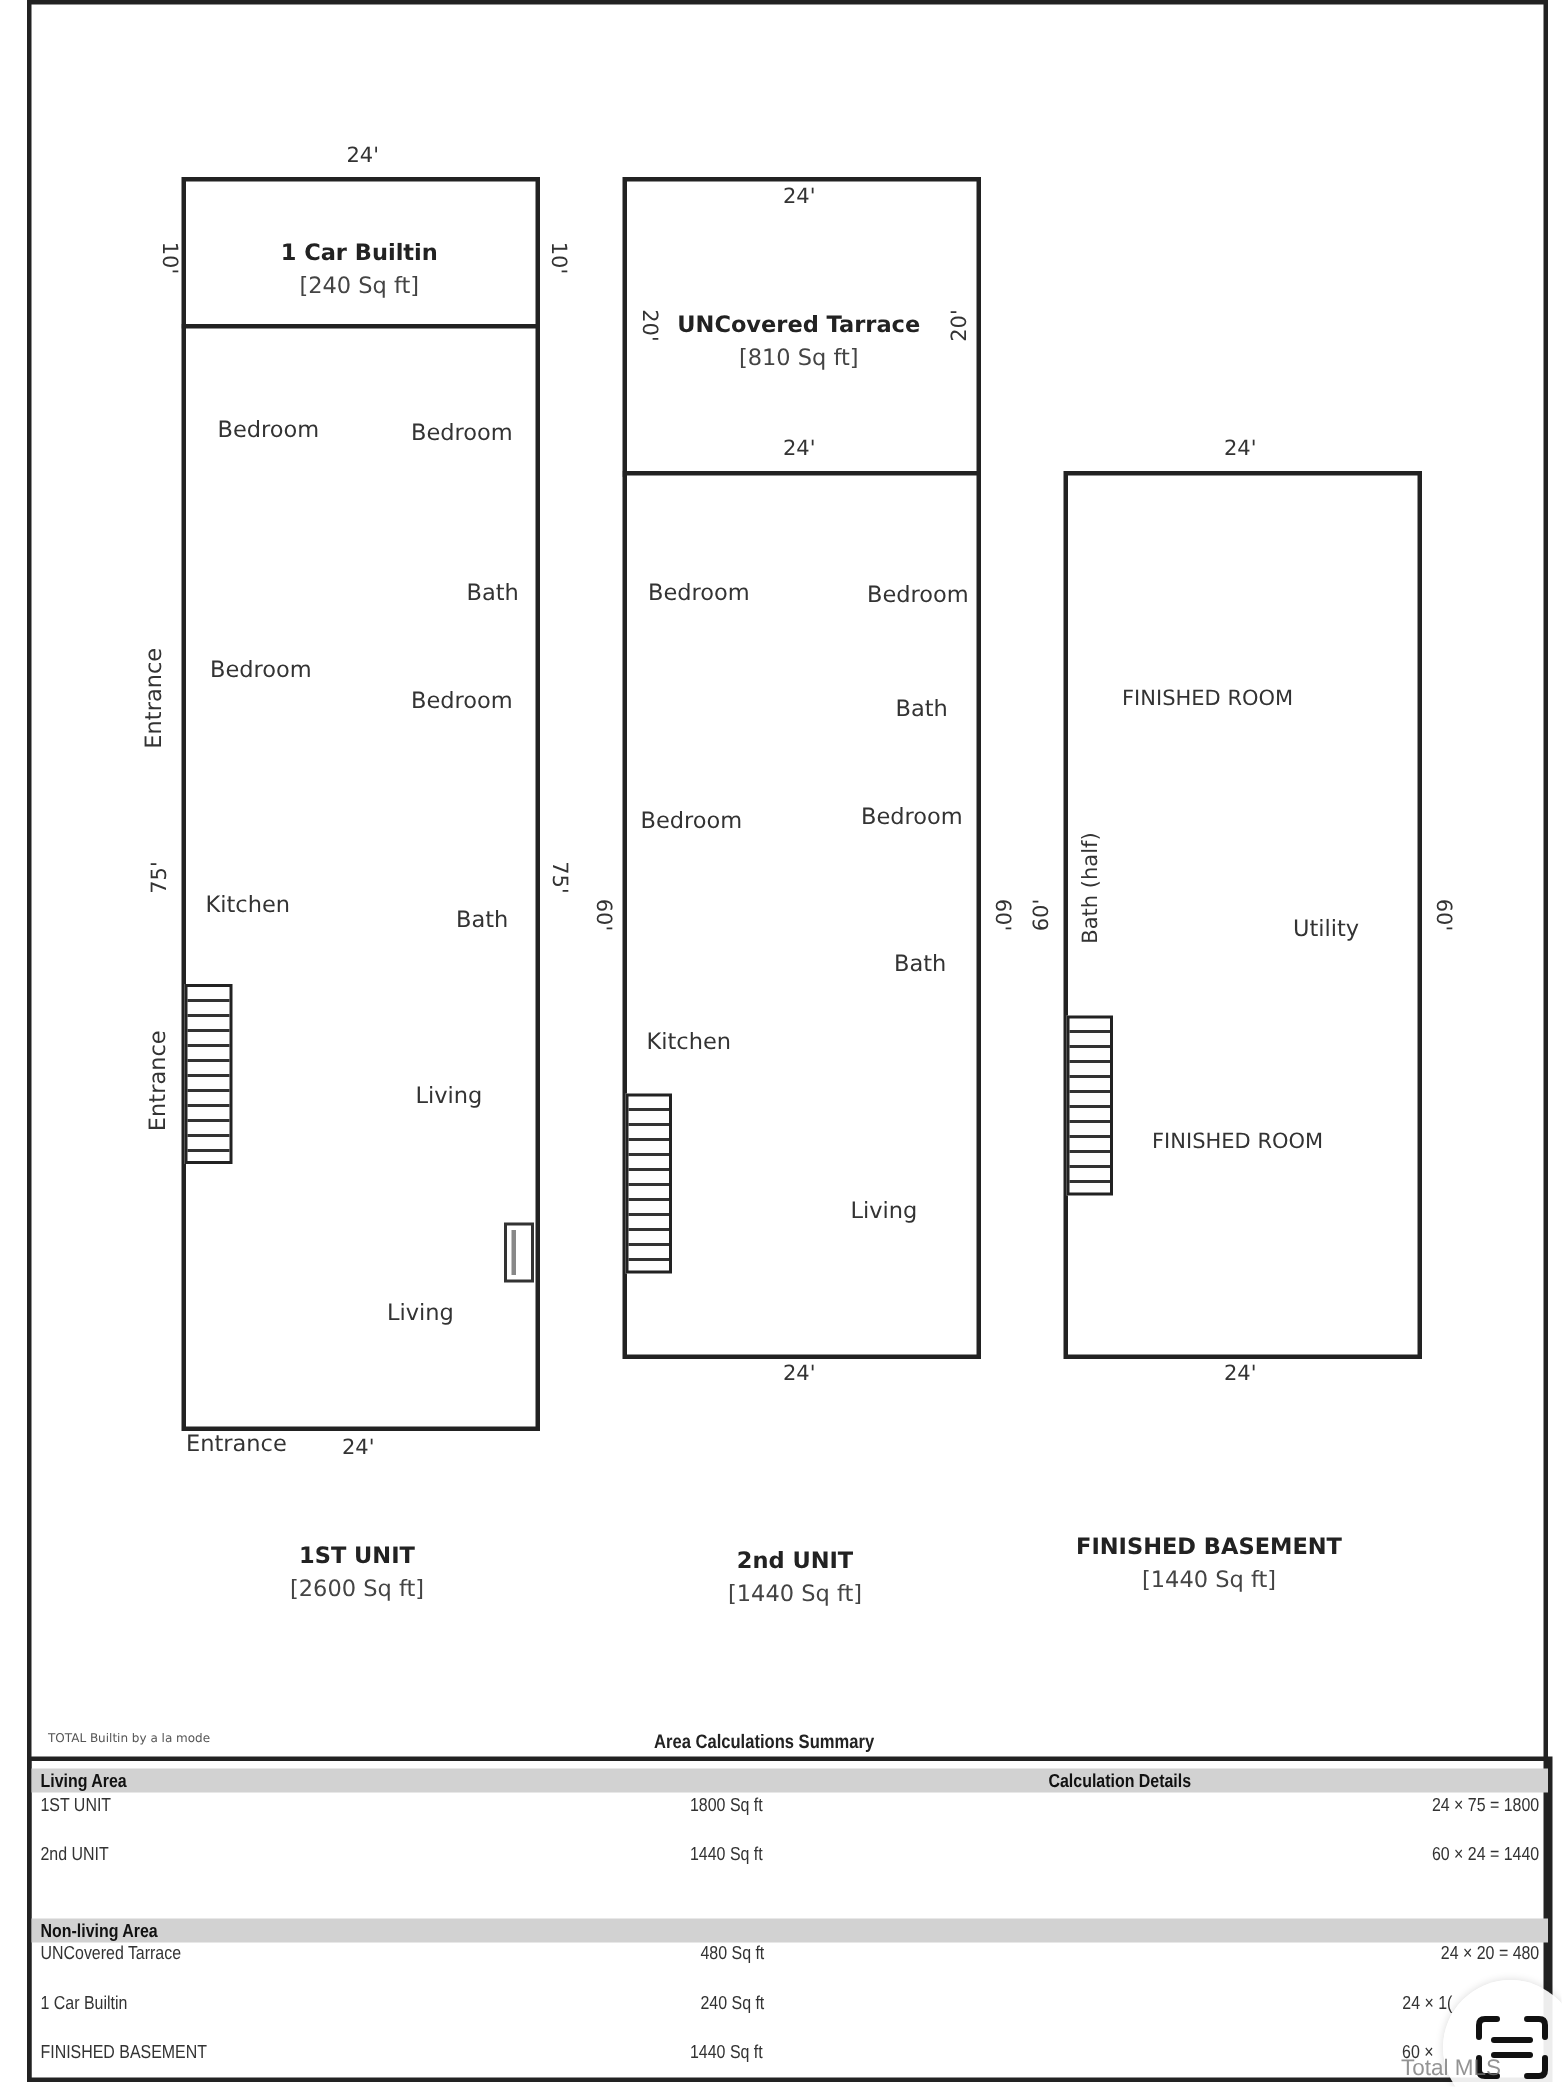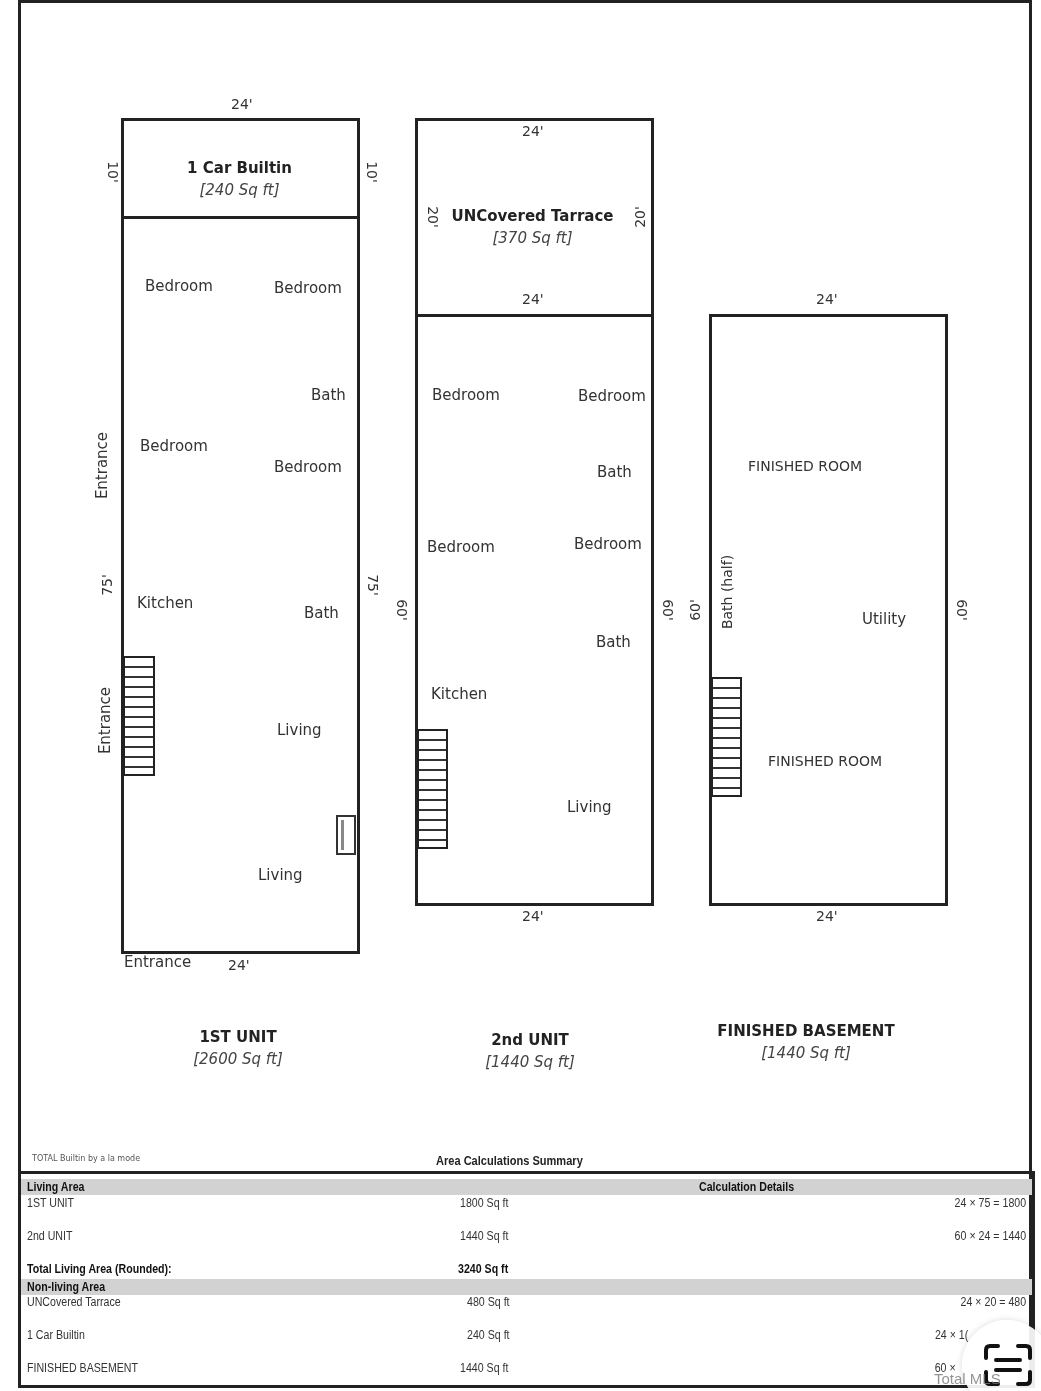--- a/index.html
+++ b/index.html
@@ -8,21 +8,21 @@
   .page-frame { position: absolute; left: 18px; top: 0; width: 1014px; height: 1386px;
                 border-left: 3px solid #222; border-right: 3px solid #222; border-top: 3px solid #222;
                 box-sizing: border-box; }
   .sketch-area { position: absolute; left: 0; top: 0; width: 1041px; height: 1150px; }
   .room { position: absolute; border: 3px solid #222; box-sizing: border-box; background: #fff; }
   .lbl { position: absolute; font-size: 15px; color: #333; white-space: nowrap; line-height: 1; }
   .dim { position: absolute; font-size: 14px; color: #333; white-space: nowrap; line-height: 1; }
   .rot-cw { transform: rotate(90deg); transform-origin: center center; }
   .rot-ccw { transform: rotate(-90deg); transform-origin: center center; }
   .title-b { position: absolute; font-weight: bold; font-size: 15px; color: #222; text-align: center; white-space: nowrap; line-height: 1.45; }
-  .title-b .sub { font-weight: normal; color: #444; font-style: italic; }
+  .title-b .sub { font-weight: normal; color: #444; }
   .stairs { position: absolute; border: 2px solid #222; box-sizing: border-box; background: #fff;
             background-image: repeating-linear-gradient(to bottom, #fff 0, #fff 8px, #333 8px, #333 10px); }
   .fireplace { position: absolute; border: 2px solid #333; box-sizing: border-box; background: #fff; }
   .fireplace::after { content: ""; position: absolute; left: 3px; top: 3px; bottom: 3px; width: 3px; background: #888; }
   .credit { position: absolute; left: 32px; top: 1154px; font-size: 8px; color: #555; }
   .sum-title { position: absolute; left: 436px; top: 1153px; font-size: 13px; font-weight: bold; color: #222; font-family: "Liberation Sans", sans-serif; transform: scaleX(0.85); transform-origin: left; }
   .sum-table { position: absolute; left: 18px; top: 1171px; width: 1017px; height: 217px;
                border: 3px solid #222; box-sizing: border-box; font-family: "Liberation Sans", sans-serif; font-size: 12.5px; color: #333; padding-left: 17px; }
   .row { position: absolute; left: 0; right: 0; height: 16px; }
   .band { background: #d2d2d2; }
@@ -74,21 +74,21 @@
 
   <div class="title-b" style="left:168px; top:1027px; width:140px;">
     <div>1ST UNIT</div>
     <div class="sub">[2600 Sq ft]</div>
   </div>
 
   <div class="room" style="left:415px; top:118px; width:239px; height:200px;"></div>
   <div class="dim" style="left:522px; top:124px;">24'</div>
   <div class="title-b" style="left:440px; top:206px; width:185px;">
     <div>UNCovered Tarrace</div>
-    <div class="sub">[370 Sq ft]</div>
+    <div class="sub">[810 Sq ft]</div>
   </div>
   <div class="dim rot-cw" style="left:422px; top:210px;">20'</div>
   <div class="dim rot-ccw" style="left:629px; top:210px;">20'</div>
   <div class="dim" style="left:522px; top:292px;">24'</div>
 
   <div class="room" style="left:415px; top:314px; width:239px; height:592px;"></div>
   <div class="lbl" style="left:432px; top:388px;">Bedroom</div>
   <div class="lbl" style="left:578px; top:389px;">Bedroom</div>
   <div class="lbl" style="left:597px; top:465px;">Bath</div>
   <div class="lbl" style="left:427px; top:540px;">Bedroom</div>
@@ -138,24 +138,20 @@
   <div class="row" style="top:22px;">
     <span class="cell" style="left:6px;">1ST UNIT</span>
     <span class="cell" style="left:439px;">1800 Sq ft</span>
     <span class="calc">24 × 75 = 1800</span>
   </div>
   <div class="row" style="top:55px;">
     <span class="cell" style="left:6px;">2nd UNIT</span>
     <span class="cell" style="left:439px;">1440 Sq ft</span>
     <span class="calc">60 × 24 = 1440</span>
   </div>
-  <div class="row" style="top:88px;">
-    <span class="cell bold" style="left:6px;">Total Living Area (Rounded):</span>
-    <span class="cell bold" style="left:437px;">3240 Sq ft</span>
-  </div>
   <div class="row band" style="top:105px;text-align:right;">
     <span class="cell bold" style="left:6px; top:1px;">Non-living Area</span>
   </div>
   <div class="row" style="top:121px;">
     <span class="cell" style="left:6px;">UNCovered Tarrace</span>
     <span class="cell" style="left:446px;">480 Sq ft</span>
     <span class="calc">24 × 20 =   480</span>
   </div>
   <div class="row" style="top:154px;">
     <span class="cell" style="left:6px;">1 Car Builtin</span>

